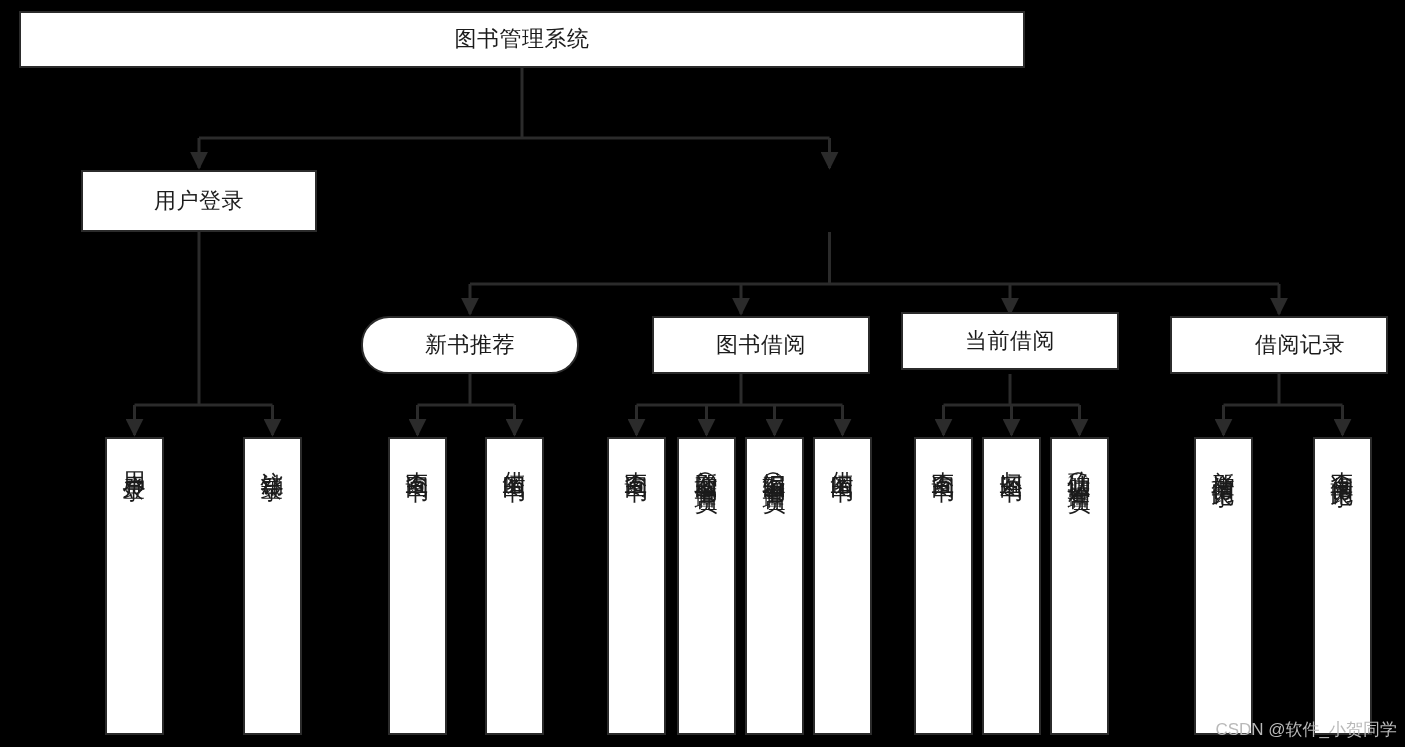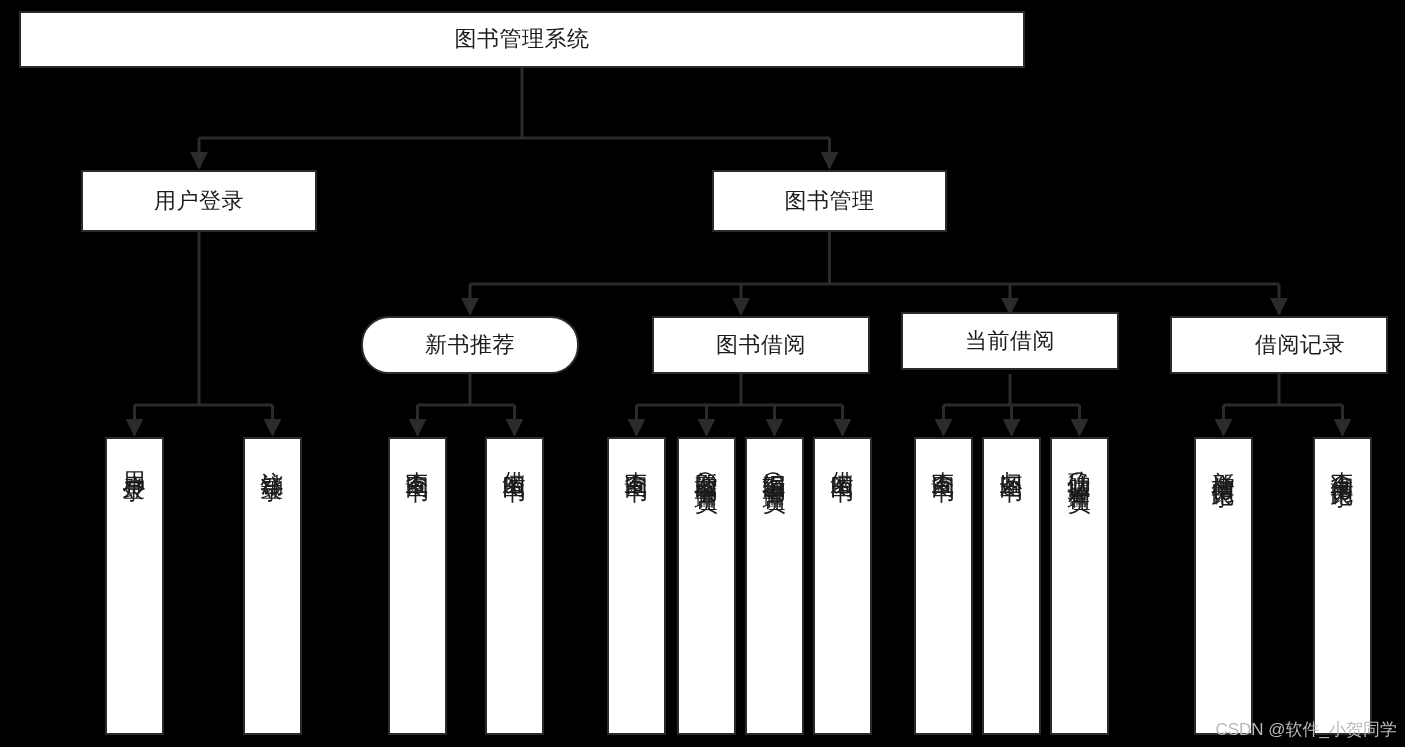--- a/index.html
+++ b/index.html
@@ -115,23 +115,20 @@
         <path d="M 1342.5 405 V 435" marker-end="url(#arrow)"></path>
       </g>
   </svg>
 
   <div class="node horiz" style="left: 19px; top: 11px; width: 1006px; height: 57px;">
       <span class="label">图书管理系统</span>
     </div>
     <div class="node horiz" style="left: 81px; top: 170px; width: 236px; height: 62px;">
       <span class="label">用户登录</span>
     </div>
-    <div class="node horiz" style="left: 712px; top: 170px; width: 235px; height: 62px;">
-      <span class="label">图书管理</span>
-    </div>
     <div class="node horiz" style="left: 361px; top: 316px; width: 218px; height: 58px; border-radius: 28px;">
       <span class="label">新书推荐</span>
     </div>
     <div class="node horiz" style="left: 632px; top: 316px; width: 218px; height: 58px; margin-left: 20px;">
       <span class="label">图书借阅</span>
     </div>
     <div class="node horiz" style="left: 901px; top: 312px; width: 218px; height: 58px; justify-content: center;">
       <span class="label">当前借阅</span>
     </div>
     <div class="node horiz" style="left: 1170px; top: 316px; width: 218px; height: 58px; padding-left: 42px;">

